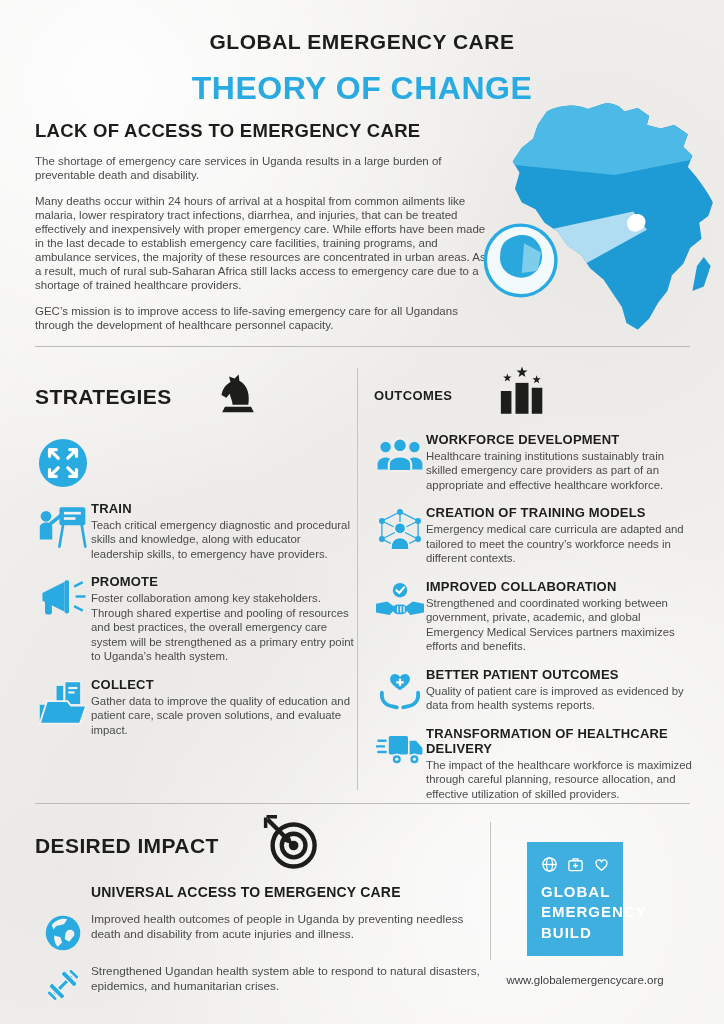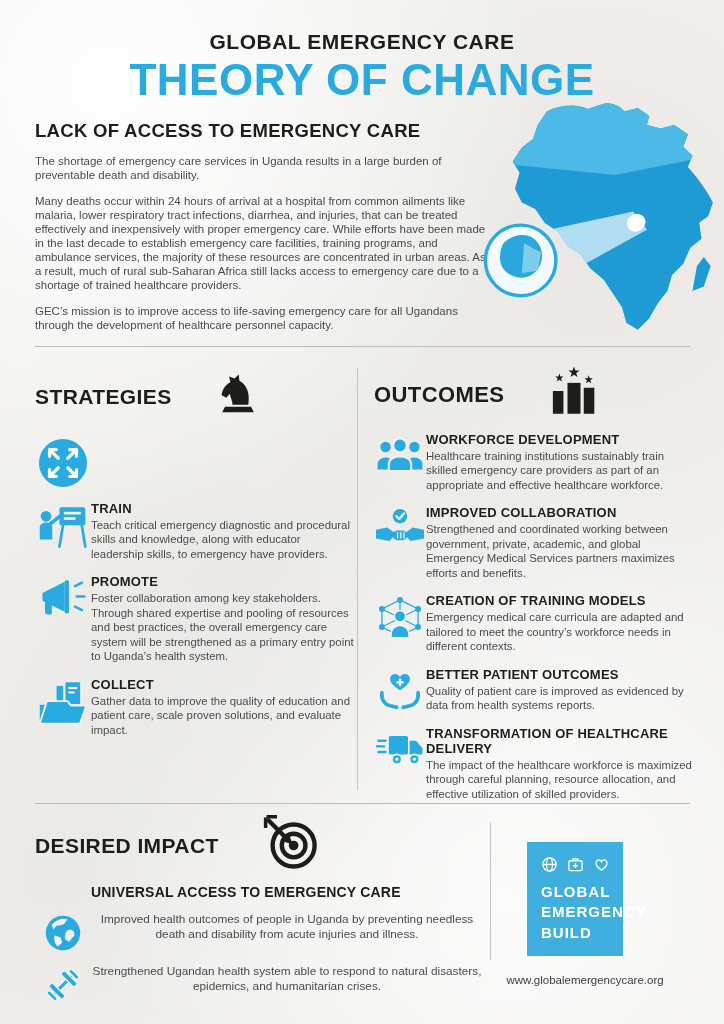--- a/index.html
+++ b/index.html
@@ -10,55 +10,55 @@
     background-image:
       radial-gradient(circle at 15% 8%, rgba(255,255,255,.9), rgba(255,255,255,0) 38%),
       radial-gradient(circle at 82% 24%, rgba(221,219,215,.45), rgba(221,219,215,0) 42%),
       radial-gradient(circle at 35% 55%, rgba(224,222,219,.4), rgba(224,222,219,0) 45%),
       radial-gradient(circle at 70% 88%, rgba(255,255,255,.7), rgba(255,255,255,0) 40%),
       radial-gradient(circle at 8% 85%, rgba(222,220,217,.4), rgba(222,220,217,0) 40%);
   }
   
   .hdr{position:absolute;top:30px;left:0;right:0;text-align:center;}
   .hdr .org{font-size:21px;font-weight:800;letter-spacing:.5px;color:#1d1d1b;}
-  .hdr .title{font-size:44px;font-weight:800;letter-spacing:.5px;color:var(--accent,#29abe2);margin-top:1px;}
+  .hdr .title{font-size:32px;font-weight:800;letter-spacing:.5px;color:var(--accent,#29abe2);margin-top:16px;}
   
   .problem{position:absolute;top:120px;left:35px;width:452px;}
   .problem h2{margin:0 0 12px 0;font-size:18.5px;font-weight:800;letter-spacing:.3px;color:#1d1d1b;}
   .problem p{margin:0 0 12px 0;font-size:11.5px;line-height:1.22;color:#4b4b4b;}
   
   .map{position:absolute;top:100px;left:478px;width:240px;height:248px;}
   
   .hrule{position:absolute;left:35px;right:34px;height:1px;background:#bdbbb7;}
   .hr-top{top:346px;}
   .hr-bot{top:803px;}
   .vrule{position:absolute;width:1px;background:#c6c4c0;}
   .vr-mid{left:357px;top:368px;height:422px;}
   .vr-bot{left:490px;top:822px;height:138px;}
   
   .col{position:absolute;top:366px;}
   .col-left{left:35px;width:320px;}
   .col-right{left:374px;width:322px;}
   .sec-head{display:flex;align-items:center;margin-bottom:8px;gap:28px;}
   .sec-head h3{margin:0;font-size:21px;font-weight:800;letter-spacing:.4px;color:#1d1d1b;}
-  .col-right .sec-head h3{font-size:22px;}
+  .col-right .sec-head h3{font-size:13px;}
   .sec-head .sicon{margin-left:16px;transform:translateY(-2px);}
   .item{display:flex;align-items:flex-start;margin-bottom:13px;}
   .icol{flex:none;width:56px;display:flex;justify-content:center;padding-top:2px;}
   .col-right .icol{width:52px;}
   .ibody{flex:1;}
   .ititle{font-size:13px;font-weight:800;color:#1d1d1b;margin-bottom:2px;letter-spacing:.2px;}
   .itext{font-size:11.4px;line-height:1.27;color:#4b4b4b;}
   
   .impact{position:absolute;top:816px;left:35px;width:448px;}
   .impact .sec-head h3{font-size:21px;}
   .impact .sub{font-size:14px;font-weight:800;color:#1d1d1b;margin:4px 0 12px 56px;letter-spacing:.2px;}
   .impact .item{margin-bottom:12px;}
   .impact .icol{width:56px;}
-  .impact .itext{font-size:11.8px;line-height:1.3;text-align:center;}
+  .impact .itext{font-size:11.8px;line-height:1.3;}
   
   .logo-box{position:absolute;left:527px;top:842px;width:96px;height:114px;
     background:var(--logoBox,#3fafdf);box-sizing:border-box;padding:14px 0 0 14px;}
   .logo-icons{display:flex;gap:9px;margin-bottom:9px;}
   .logo-line{color:#fff;font-size:15px;font-weight:700;letter-spacing:1px;line-height:1.35;}
   .website{position:absolute;left:495px;top:974px;width:180px;text-align:center;
     font-size:11.5px;color:#3d3d3d;}
 </style>
 </head>
 <body>
@@ -213,60 +213,60 @@
         </svg>
       </div>
       <div class="ibody">
         <div class="ititle">WORKFORCE DEVELOPMENT</div>
         <div class="itext">Healthcare training institutions sustainably train skilled emergency care providers as part of an appropriate and effective healthcare workforce.</div>
       </div>
     </div>
 
     <div class="item">
       <div class="icol">
+        <svg width="46" height="46" viewBox="0 0 56 56">
+          <g stroke="#29abe2" stroke-width="1.6" fill="none">
+            <path d="M28,6 L50,17 L50,39 L28,50 L6,39 L6,17 Z"></path>
+            <path d="M28,6 L28,28 M6,17 L28,28 M50,17 L28,28 M6,39 L28,28 M50,39 L28,28"></path>
+          </g>
+          <g fill="#29abe2">
+            <circle cx="28" cy="6" r="3.6"></circle>
+              <circle cx="50" cy="17" r="3.6"></circle>
+              <circle cx="50" cy="39" r="3.6"></circle>
+            <circle cx="6" cy="39" r="3.6"></circle>
+              <circle cx="6" cy="17" r="3.6"></circle>
+            <circle cx="28" cy="26" r="7" stroke="#f3f2f0" stroke-width="2"></circle>
+            <path d="M17,49 c0,-9 6,-12 11,-12 s11,3 11,12 v3 h-22 z" stroke="#f3f2f0" stroke-width="2"></path>
+          </g>
+        </svg>
+      </div>
+      <div class="ibody">
+        <div class="ititle">CREATION OF TRAINING MODELS</div>
+        <div class="itext">Emergency medical care curricula are adapted and tailored to meet the country’s workforce needs in different contexts.</div>
+      </div>
+    </div>
+
+    <div class="item">
+      <div class="icol">
         <svg width="48" height="44" viewBox="0 0 60 52" fill="#29abe2">
           <circle cx="30" cy="10" r="9"></circle>
           <path d="M25.5,10 l3.5,3.5 6,-7" stroke="#ffffff" stroke-width="2.6" fill="none" stroke-linecap="round" stroke-linejoin="round"></path>
           <polygon points="0,27 14,24 25,32 17,41 0,38"></polygon>
           <polygon points="60,27 46,24 35,32 43,41 60,38"></polygon>
           <rect x="21" y="28" width="18" height="12" rx="6"></rect>
           <g stroke="#f3f2f0" stroke-width="1.6">
             <line x1="27" y1="30" x2="27" y2="38"></line>
             <line x1="31" y1="30" x2="31" y2="38"></line>
             <line x1="35" y1="30" x2="35" y2="38"></line>
           </g>
         </svg>
       </div>
       <div class="ibody">
         <div class="ititle">IMPROVED COLLABORATION</div>
         <div class="itext">Strengthened and coordinated working between government, private, academic, and global Emergency Medical Services partners maximizes efforts and benefits.</div>
-      </div>
-    </div>
-
-    <div class="item">
-      <div class="icol">
-        <svg width="46" height="46" viewBox="0 0 56 56">
-          <g stroke="#29abe2" stroke-width="1.6" fill="none">
-            <path d="M28,6 L50,17 L50,39 L28,50 L6,39 L6,17 Z"></path>
-            <path d="M28,6 L28,28 M6,17 L28,28 M50,17 L28,28 M6,39 L28,28 M50,39 L28,28"></path>
-          </g>
-          <g fill="#29abe2">
-            <circle cx="28" cy="6" r="3.6"></circle>
-              <circle cx="50" cy="17" r="3.6"></circle>
-              <circle cx="50" cy="39" r="3.6"></circle>
-            <circle cx="6" cy="39" r="3.6"></circle>
-              <circle cx="6" cy="17" r="3.6"></circle>
-            <circle cx="28" cy="26" r="7" stroke="#f3f2f0" stroke-width="2"></circle>
-            <path d="M17,49 c0,-9 6,-12 11,-12 s11,3 11,12 v3 h-22 z" stroke="#f3f2f0" stroke-width="2"></path>
-          </g>
-        </svg>
-      </div>
-      <div class="ibody">
-        <div class="ititle">CREATION OF TRAINING MODELS</div>
-        <div class="itext">Emergency medical care curricula are adapted and tailored to meet the country’s workforce needs in different contexts.</div>
       </div>
     </div>
 
     <div class="item">
       <div class="icol">
         <svg width="46" height="44" viewBox="0 0 56 52">
           <path d="M28,9 c-3,-5.5 -11,-5 -12,1.5 c-0.8,5 5,10.5 12,14.5 c7,-4 12.8,-9.5 12,-14.5 c-1,-6.5 -9,-7 -12,-1.5 z" fill="#29abe2"></path>
           <rect x="26.6" y="11" width="2.8" height="9" fill="#ffffff"></rect>
           <rect x="23.5" y="14.1" width="9" height="2.8" fill="#ffffff"></rect>
           <g stroke="#29abe2" stroke-width="4.6" fill="none" stroke-linecap="round">

